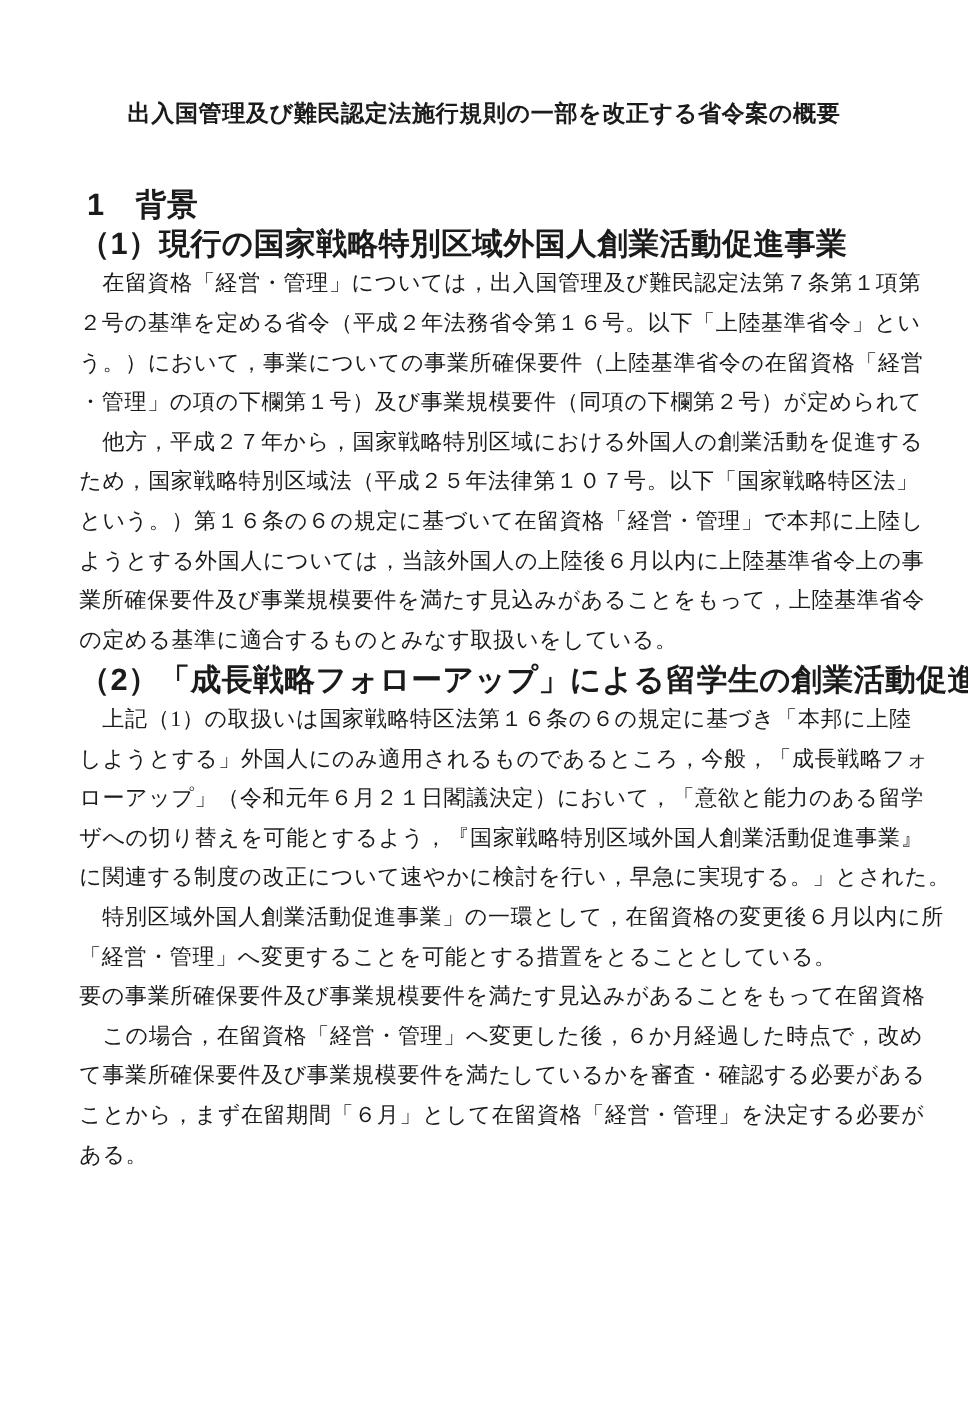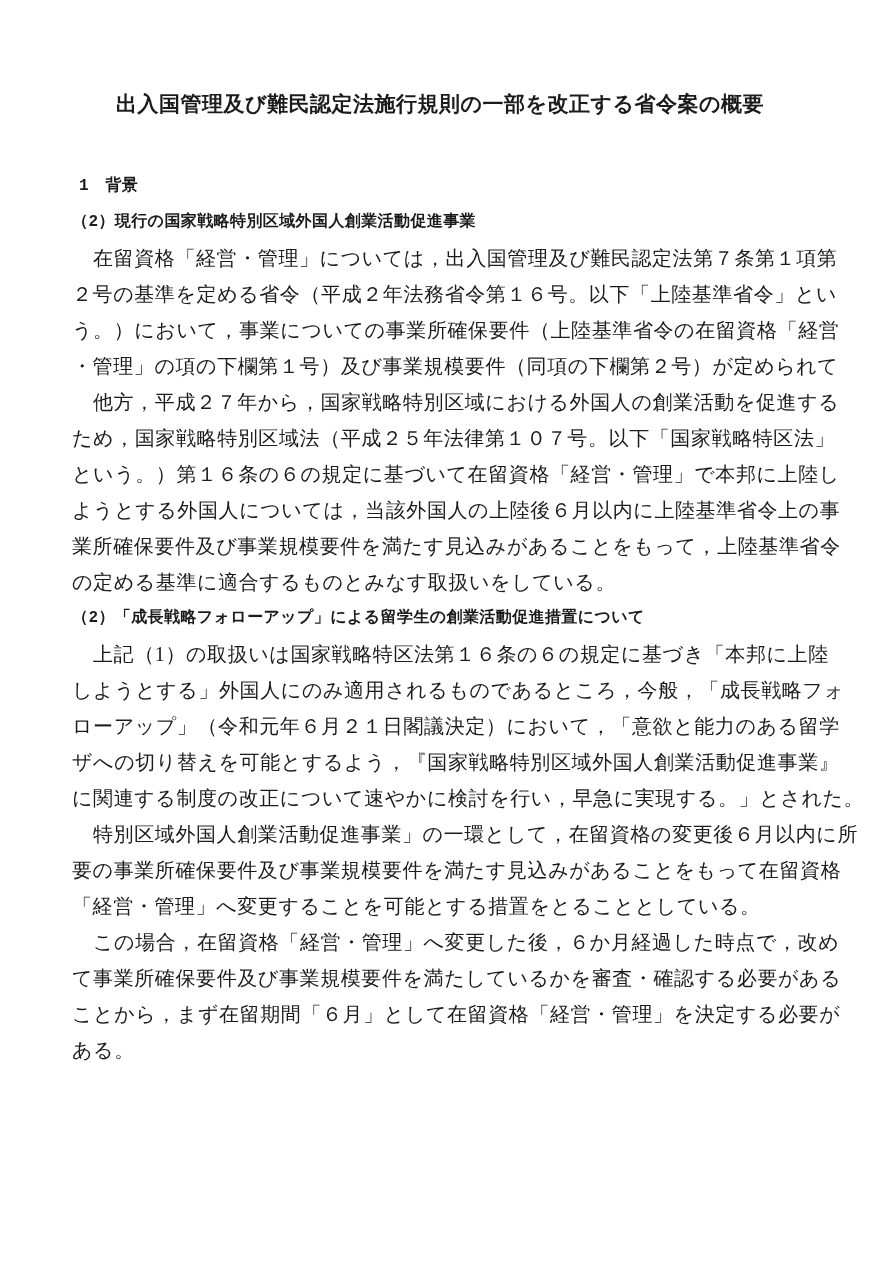--- a/index.html
+++ b/index.html
@@ -31,44 +31,44 @@
     margin: 50px 70px 0 72px;
   }
   .line {
     height: 36px;
     line-height: 36px;
     font-size: 20px;
     letter-spacing: 0.6px;
     white-space: nowrap;
   }
   .heading {
-    font-family: Liberation Mono, monospace;
+    font-family: Liberation Sans, sans-serif;
     font-weight: bold;
-    font-size: 16px;
+    font-size: 28px;
     letter-spacing: 0.4px;
   }
   .section-label {
     padding-left: 7px;
   }
   .para .line:first-child {
     text-indent: 21px;
   }
 </style>
 </head>
 <body>
 
 <div class="page">
 
   <div class="doc-title">出入国管理及び難民認定法施行規則の一部を改正する省令案の概要</div>
 
   <div class="content">
 
     <div class="line heading section-label">1　背景</div>
 
-    <div class="line heading">（2）現行の国家戦略特別区域外国人創業活動促進事業</div>
+    <div class="line heading">（1）現行の国家戦略特別区域外国人創業活動促進事業</div>
 
     <div class="para">
       <div class="line">在留資格「経営・管理」については，出入国管理及び難民認定法第７条第１項第</div>
       <div class="line">２号の基準を定める省令（平成２年法務省令第１６号。以下「上陸基準省令」とい</div>
       <div class="line">う。）において，事業についての事業所確保要件（上陸基準省令の在留資格「経営</div>
       <div class="line">・管理」の項の下欄第１号）及び事業規模要件（同項の下欄第２号）が定められて</div>
     </div>
 
     <div class="para">
       <div class="line">他方，平成２７年から，国家戦略特別区域における外国人の創業活動を促進する</div>
@@ -84,22 +84,22 @@
     <div class="para">
       <div class="line">上記（1）の取扱いは国家戦略特区法第１６条の６の規定に基づき「本邦に上陸</div>
       <div class="line">しようとする」外国人にのみ適用されるものであるところ，今般，「成長戦略フォ</div>
       <div class="line">ローアップ」（令和元年６月２１日閣議決定）において，「意欲と能力のある留学</div>
       <div class="line">ザへの切り替えを可能とするよう，『国家戦略特別区域外国人創業活動促進事業』</div>
       <div class="line">に関連する制度の改正について速やかに検討を行い，早急に実現する。」とされた。</div>
     </div>
 
     <div class="para">
       <div class="line">特別区域外国人創業活動促進事業」の一環として，在留資格の変更後６月以内に所</div>
+      <div class="line">「経営・管理」へ変更することを可能とする措置をとることとしている。</div>
       <div class="line">要の事業所確保要件及び事業規模要件を満たす見込みがあることをもって在留資格</div>
-      <div class="line">「経営・管理」へ変更することを可能とする措置をとることとしている。</div>
     </div>
 
     <div class="para">
       <div class="line">この場合，在留資格「経営・管理」へ変更した後，６か月経過した時点で，改め</div>
       <div class="line">て事業所確保要件及び事業規模要件を満たしているかを審査・確認する必要がある</div>
       <div class="line">ことから，まず在留期間「６月」として在留資格「経営・管理」を決定する必要が</div>
       <div class="line">ある。</div>
     </div>
 
   </div>

